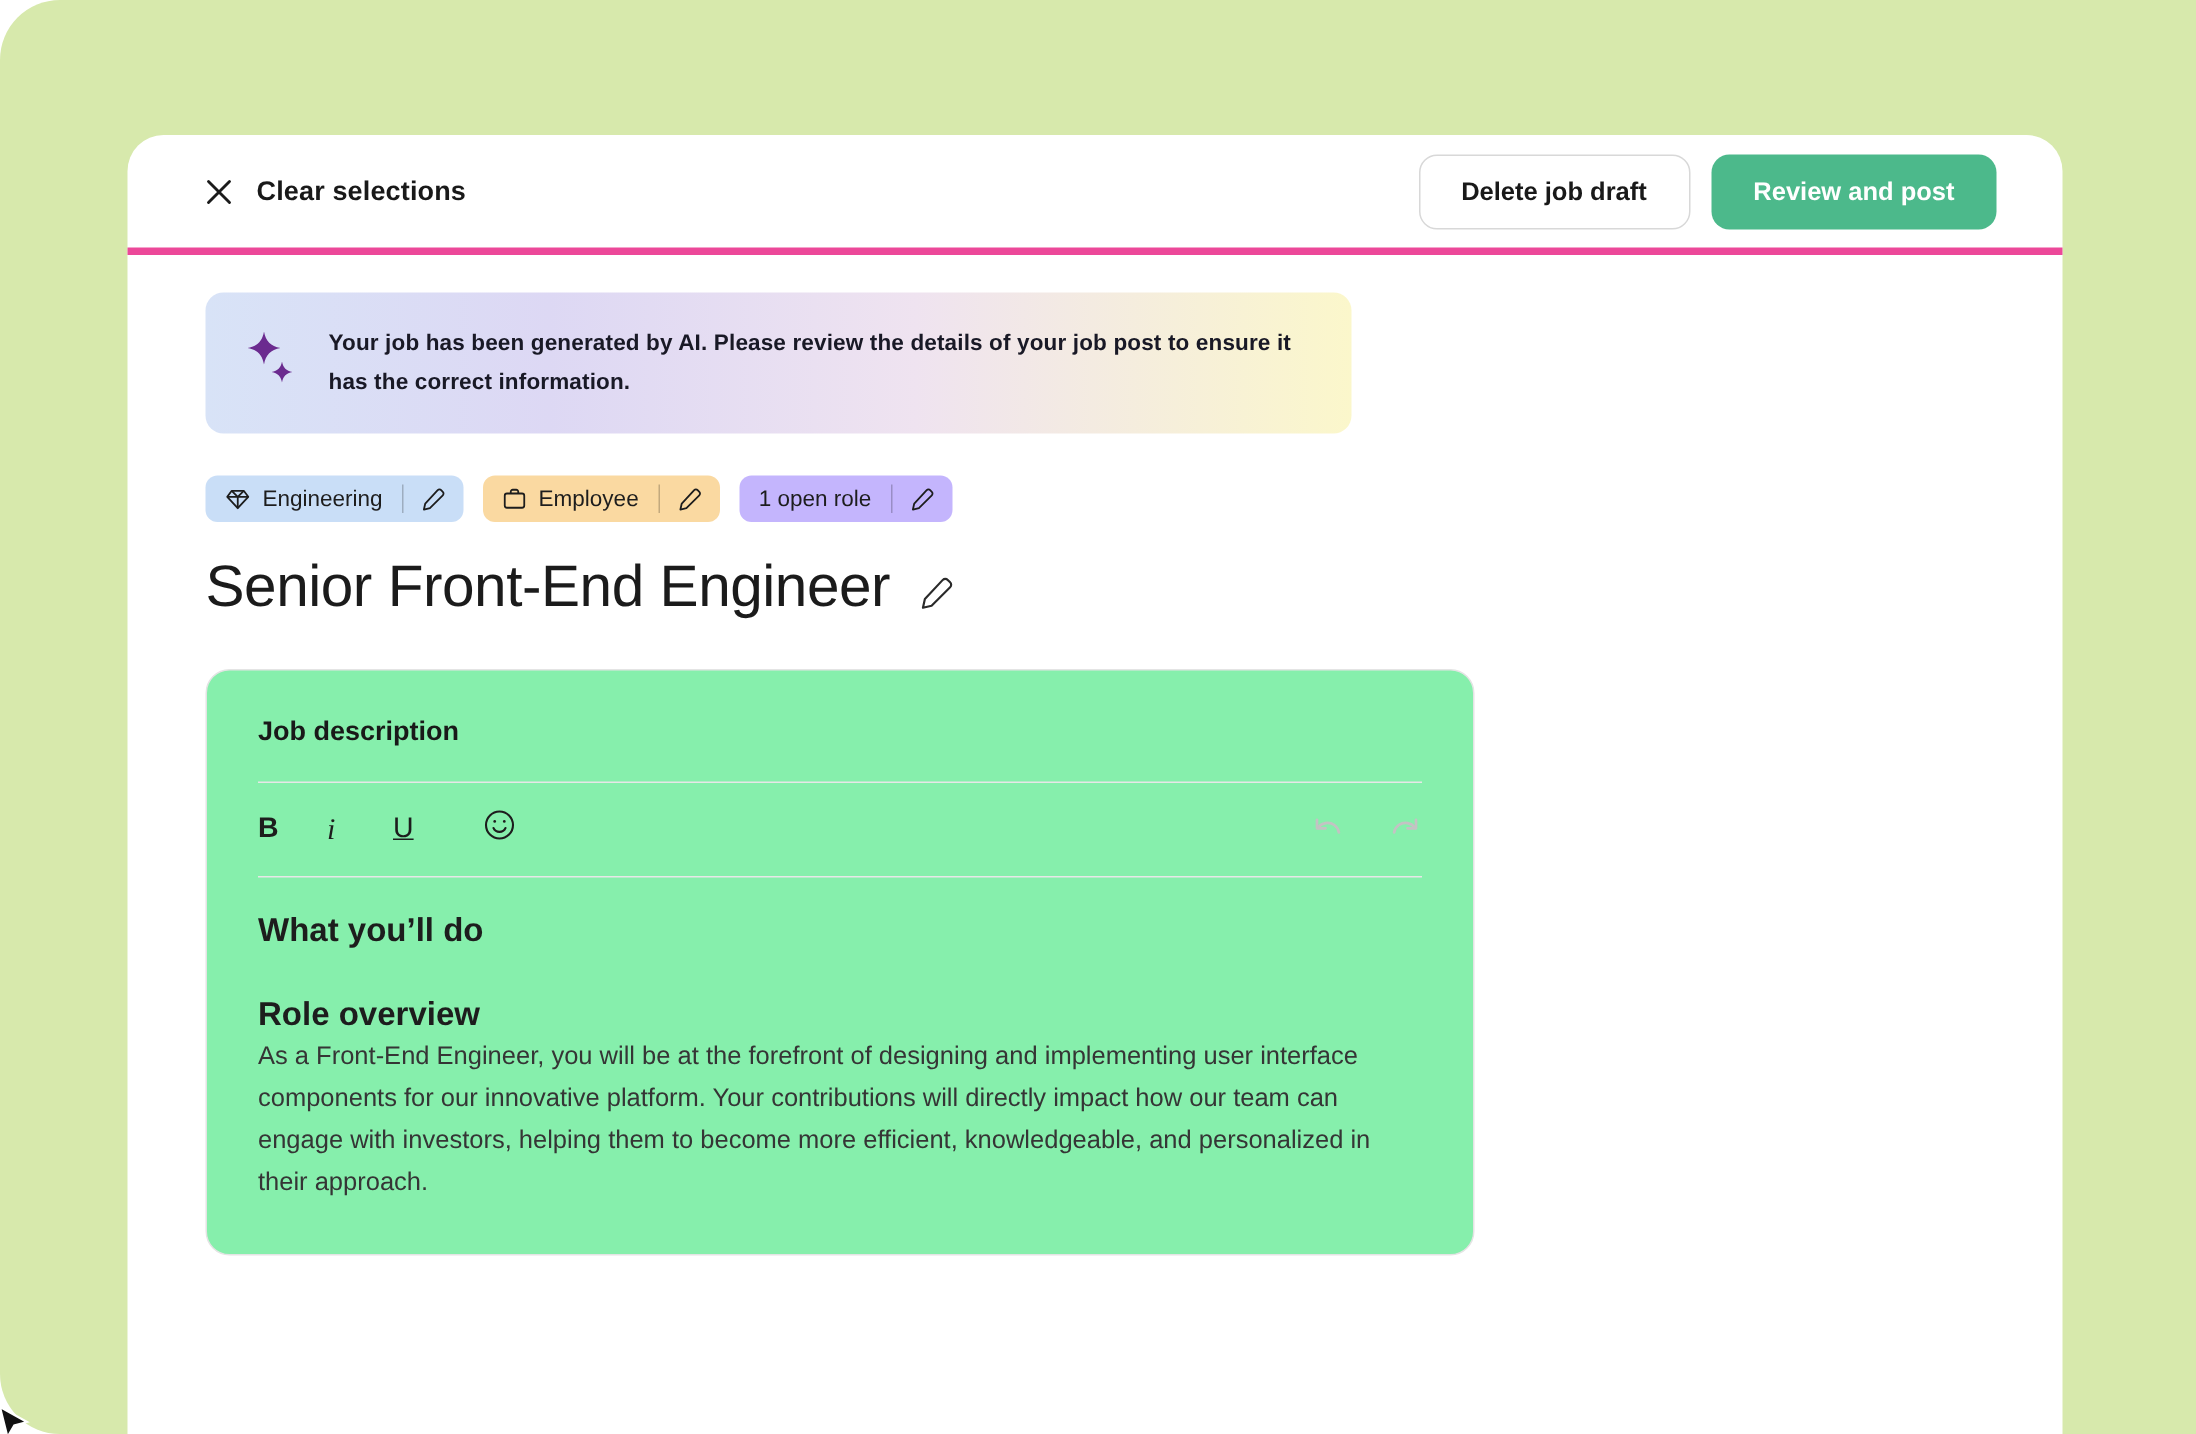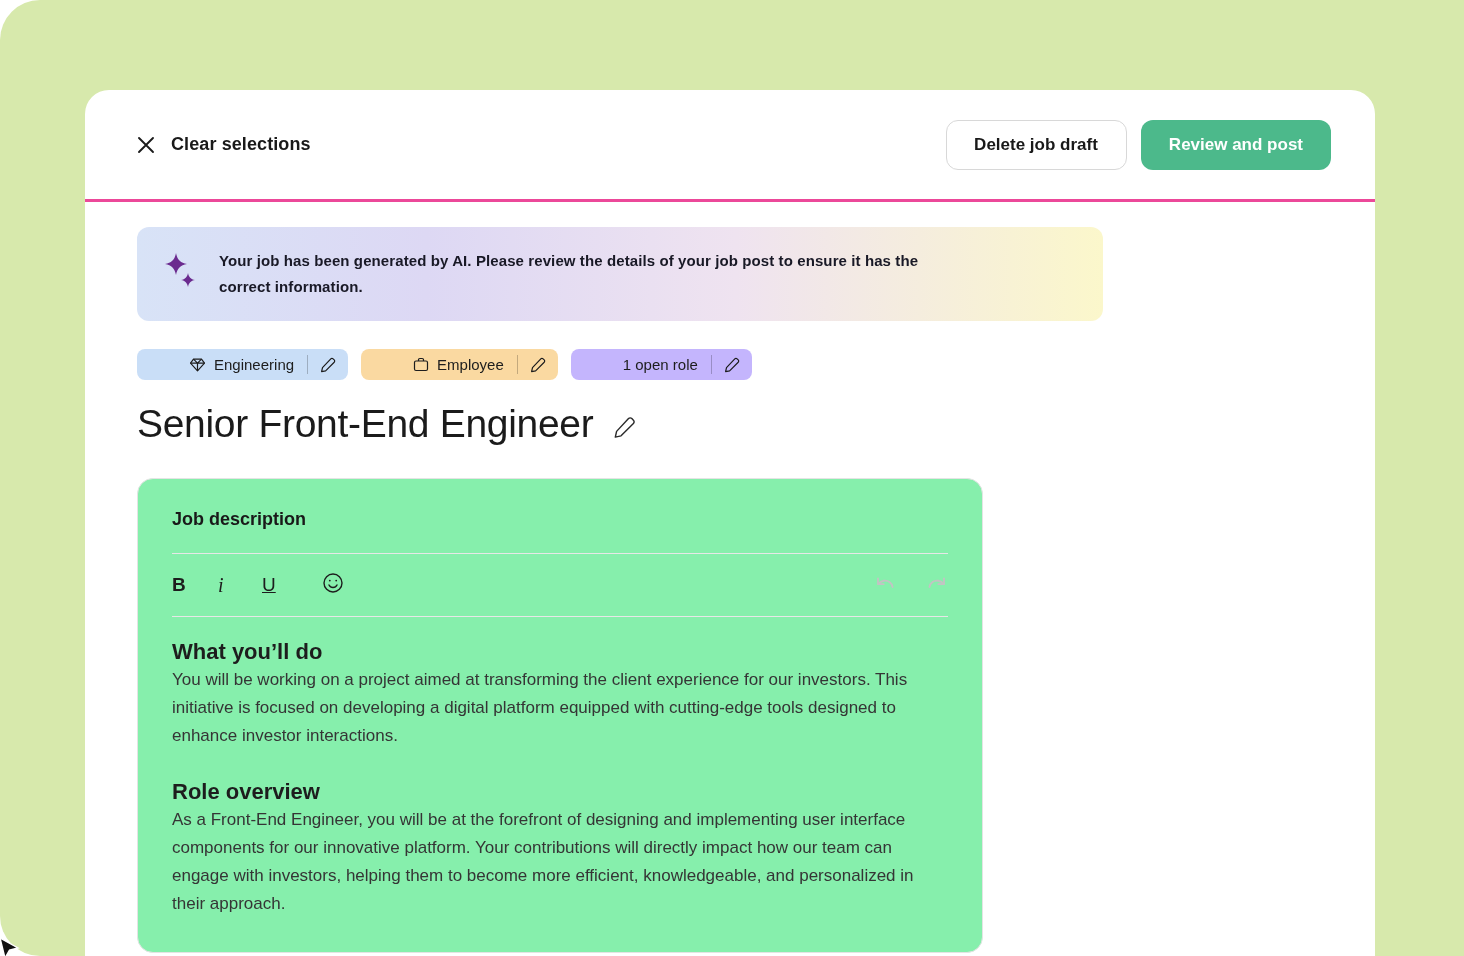--- a/index.html
+++ b/index.html
@@ -11,53 +11,53 @@
     position: absolute; inset: 0;
     background: #d7e9ac;
     border-radius: 40px 0 0 40px;
   }
   .main-card {
     position: absolute; left: 85px; top: 90px; width: 1290px; height: 866px;
     background: #ffffff; border-radius: 24px 24px 0 0;
   }
   
   .card-header {
-    height: 112px; display: flex; align-items: center; justify-content: space-between;
-    padding: 0 44px 0 52px; border-bottom: 3px solid #ec4899;
+    height: 80px; display: flex; align-items: center; justify-content: space-between;
+    padding: 0 44px 0 52px; border-bottom: 5px solid #ec4899;
   }
   .clear-selections {
     display: flex; align-items: center; gap: 16px; cursor: pointer;
   }
   .clear-selections .x-icon { width: 18px; height: 18px; display: block; }
   .clear-selections span.lbl { font-size: 18px; font-weight: 700; color: #191919; letter-spacing: .1px; }
   .header-actions { display: flex; align-items: center; gap: 14px; }
   .btn {
     height: 50px; border-radius: 12px; font-size: 17px; font-weight: 700;
     padding: 0 28px; cursor: pointer; font-family: inherit;
     display: inline-flex; align-items: center; justify-content: center;
   }
   .btn-secondary { background: #ffffff; color: #191919; border: 1px solid #d8d8d8; padding-left: 27px; }
   .btn-primary { background: #4cb98b; color: #ffffff; border: none; }
   
   .content { padding: 0 0 0 52px; width: 950px; }
   
   .ai-banner {
-    margin-top: 25px; width: 966px; border-radius: 12px;
+    margin-top: 25px; width: 764px; border-radius: 12px;
     background: linear-gradient(90deg, #d8e3f7 0%, #ddd8f4 30%, #efe3f0 62%, #fbf7cb 100%);
     display: flex; align-items: flex-start; gap: 22px; padding: 21px 30px 21px 26px;
   }
   .ai-banner .sparkles { width: 34px; height: 40px; flex: 0 0 auto; margin-top: 3px; }
   .ai-banner .msg { font-size: 15px; font-weight: 700; color: #191926; line-height: 26px; max-width: 710px; letter-spacing: .1px; }
   
   .tags-row { margin-top: 28px; display: flex; align-items: center; gap: 13px; }
   .tag { display: flex; align-items: center; height: 31px; border-radius: 8px; overflow: hidden; }
   .tag-blue { background: #c9def7; }
   .tag-orange { background: #fad9a1; align-items: center; }
   .tag-gray { background: #c4b5fd; }
-  .tag .tag-main { display: flex; align-items: center; gap: 8px; padding: 0 13px; font-size: 15px; color: #1d1d1d; margin-left: 39px; }
+  .tag .tag-main { display: flex; align-items: center; gap: 8px; padding: 0 13px; font-size: 15px; color: #1d1d1d; }
   .tag .tag-divider { width: 1px; height: 19px; background: rgba(0,0,0,0.22); }
   .tag .tag-edit { padding: 0 12px; display: flex; align-items: center; cursor: pointer; height: 100%; }
   .tag svg { display: block; }
   
   .title-row { margin-top: 22px; display: flex; align-items: center; gap: 20px; }
   .job-title { font-size: 39px; font-weight: 500; color: #1b1b1b; letter-spacing: -0.3px; }
   .title-edit { cursor: pointer; display: flex; align-items: center; margin-top: 6px; }
   
   .desc-card {
     margin-top: 32px; width: 846px; background: #86efac;
@@ -199,21 +199,20 @@
               <path d="M19.5 9 C17 5.5 12 4.5 8.5 7 C6.7 8.3 5.7 10 5.4 12" stroke-linecap="round"></path>
               <path d="M20 3.5 L20 9.2 L14.3 9.2" fill="none" stroke-linecap="round" stroke-linejoin="round"></path>
             </svg>
           </button>
         </div>
 
         <hr class="desc-divider" style="margin-top:0">
 
         <div class="editor-body">
           <div class="sec-heading">What you’ll do</div>
-          <p class="sec-body">You will be working on a project aimed at transforming the client experience for our investors. This initiative is focused on developing a digital platform equipped with cutting-edge tools designed to enhance investor interactions.</p>
           <div class="sec-gap"></div>
           <div class="sec-heading">Role overview</div>
           <p class="sec-body">As a Front-End Engineer, you will be at the forefront of designing and implementing user interface components for our innovative platform. Your contributions will directly impact how our team can engage with investors, helping them to become more efficient, knowledgeable, and personalized in their approach.</p>
         </div>
       </div>
 
     </div>
   </div>
 
   <svg class="mouse-cursor" width="26" height="26" viewBox="0 0 26 26">

